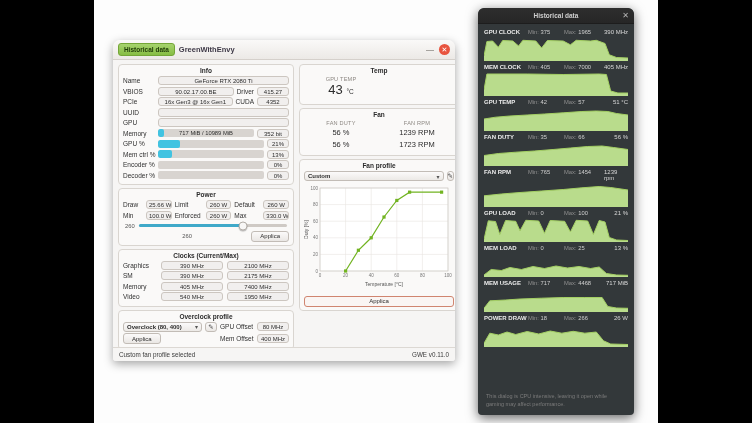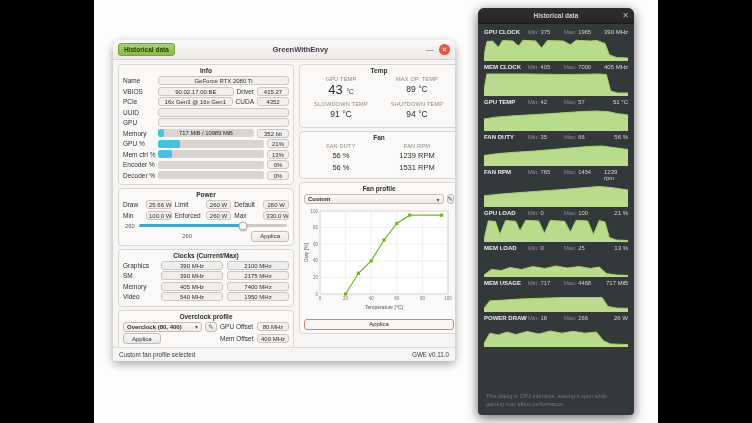--- a/index.html
+++ b/index.html
@@ -8,21 +8,21 @@
   .desktop { position:absolute; left:94px; top:0; width:564px; height:423px; background:#fdfdfd; }
 
   
   .gwe { position:absolute; left:113px; top:40px; width:342px; height:321px;
          background:#f6f5f4; border-radius:7px 7px 3px 3px; box-shadow:0 3px 10px rgba(0,0,0,.35);
          display:flex; flex-direction:column; overflow:hidden; }
   .titlebar { height:20px; flex:none; background:linear-gradient(#faf9f8,#ece9e6); border-bottom:1px solid #d5d0cb;
               display:flex; align-items:center; padding:0 5px; gap:4px; }
   .hist-btn { background:linear-gradient(#a6d36e,#86bd43); border:1px solid #74a637; border-radius:3px;
               color:#1f3a07; font-size:6.5px; font-weight:700; padding:2px 5px; cursor:pointer; }
-  .wtitle { flex:1; text-align:center; font-size:7.5px; font-weight:700; color:#3d3846; }
+  .wtitle { flex:1; text-align:left; font-size:7.5px; font-weight:700; color:#3d3846; }
   .winctl { display:flex; align-items:center; gap:5px; }
   .min-btn { border:none; background:none; color:#5a5550; font-size:8px; line-height:8px; cursor:pointer; }
   .close-btn { width:11px; height:11px; border:none; border-radius:50%; background:#e8543f; color:#fff;
                font-size:7px; line-height:11px; text-align:center; cursor:pointer; padding:0; }
   .content { flex:1; display:flex; gap:5px; padding:4px 5px; overflow:hidden; }
   .col-l { width:176px; flex:none; }
   .col-r { flex:1; }
   .section { border:1px solid #d9d5d0; border-radius:4px; background:#faf9f8; padding:2px 4px 3px; margin-bottom:3px; }
   .sec-title { text-align:center; font-size:6.5px; font-weight:700; color:#2c2c2c; margin-bottom:2px; }
   .irow { display:flex; align-items:center; gap:3px; margin-bottom:1.5px; }
@@ -247,50 +247,36 @@
 
       <div class="col-r">
 
         <div class="section">
           <div class="sec-title">Temp</div>
           <div class="t2">
             <div>
               <div class="thead">GPU TEMP</div>
               <div class="tbig"><span>43</span> <span class="unit">°C</span></div>
             </div>
-            <div>
-              <div class="thead">MAX OP. TEMP</div>
-              <div class="tval">89 °C</div>
-            </div>
-          </div>
-          <div class="t2">
-            <div>
-              <div class="thead">SLOWDOWN TEMP</div>
-              <div class="tval">91 °C</div>
-            </div>
-            <div>
-              <div class="thead">SHUTDOWN TEMP</div>
-              <div class="tval">94 °C</div>
-            </div>
           </div>
         </div>
 
         <div class="section">
           <div class="sec-title">Fan</div>
           <div class="t2">
             <div class="thead">FAN DUTY</div>
             <div class="thead">FAN RPM</div>
           </div>
           <div class="t2">
             <div class="fval">56 %</div>
             <div class="fval">1239 RPM</div>
           </div>
           <div class="t2">
             <div class="fval">56 %</div>
-            <div class="fval">1531 RPM</div>
+            <div class="fval">1723 RPM</div>
           </div>
         </div>
 
         <div class="section">
           <div class="sec-title">Fan profile</div>
           <div class="irow">
             <span class="combo grow">
               <span>Custom</span>
               <span class="arr">▾</span>
             </span>

